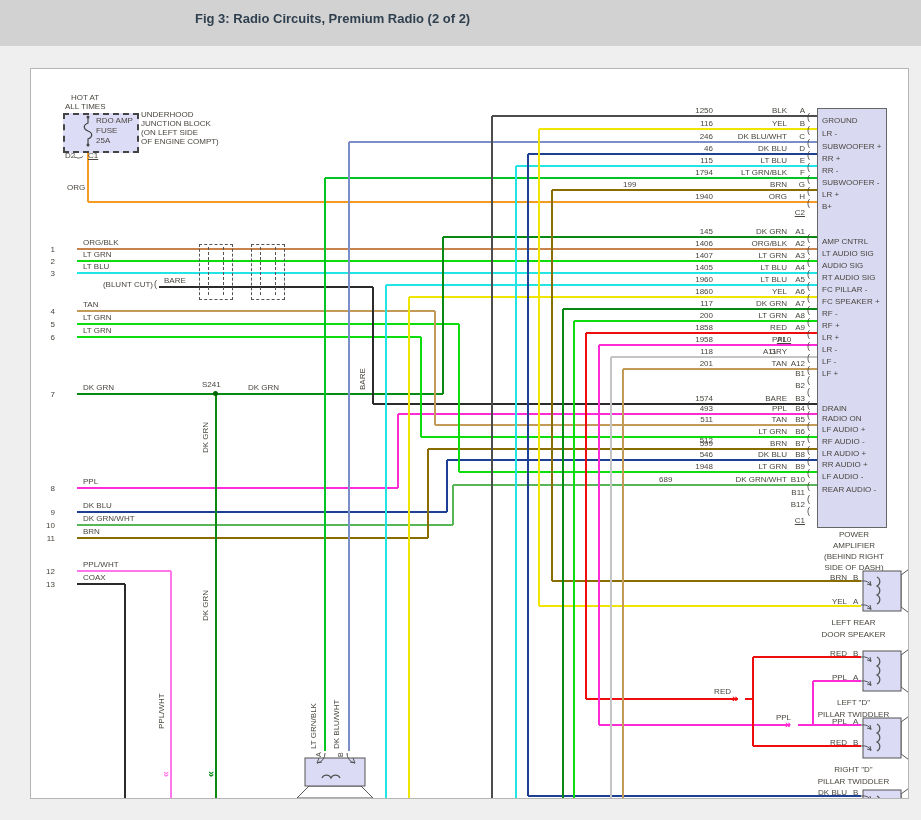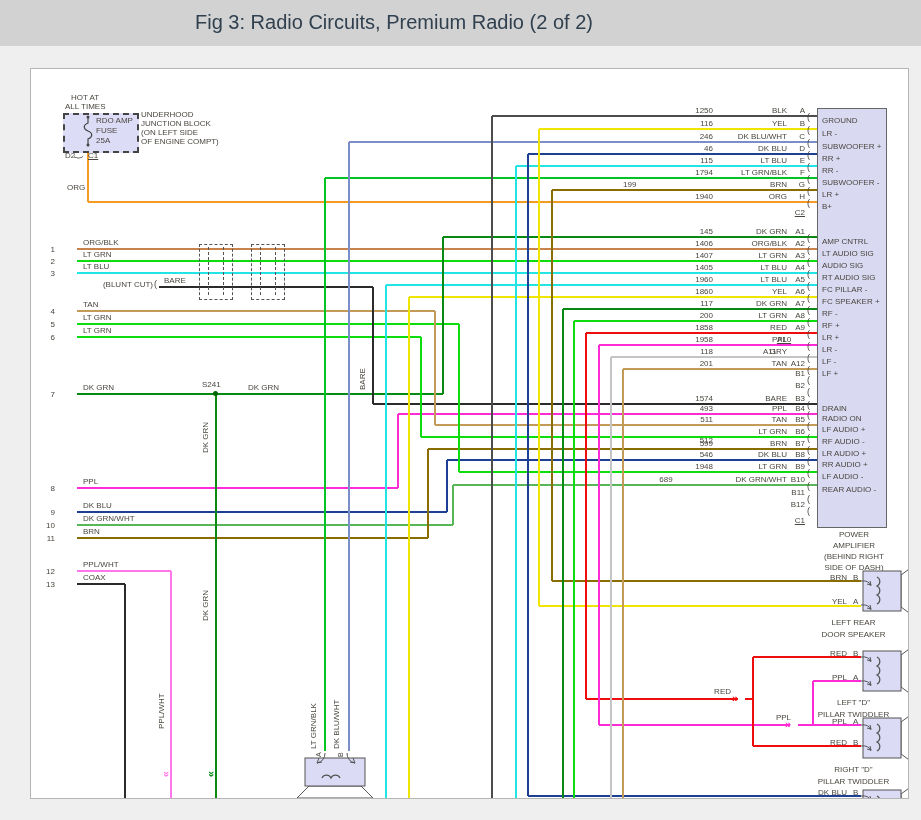--- a/index.html
+++ b/index.html
@@ -1,19 +1,19 @@
 <!DOCTYPE html>
 <html><head>
 <meta charset="utf-8">
 <style>
   html,body{margin:0;padding:0;}
   body{font-family:"Liberation Sans",sans-serif;background:#efefef;}
   #canvas{position:relative;width:921px;height:820px;overflow:hidden;background:#efefef;}
   #titlebar{position:absolute;left:0;top:0;width:921px;height:46px;background:#d2d2d2;}
-  #title{position:absolute;left:195px;top:11px;font-size:20px;color:#30404f;}
+  #title{position:absolute;left:195px;top:11px;font-size:13px;color:#30404f;font-weight:bold;}
   #sheet{position:absolute;left:30px;top:68px;width:877px;height:729px;background:#ffffff;border:1px solid #b5b5b5;overflow:hidden;}
   .t{position:absolute;font-size:8px;line-height:9px;color:#4a463f;white-space:nowrap;}
   .u{text-decoration:underline;}
   .wire{position:absolute;}
   .vlab{writing-mode:vertical-rl;transform:rotate(180deg);width:10px;letter-spacing:0;}
   .dash{position:absolute;border:1px dashed #555;background:transparent;}
   .fusebox{position:absolute;border:2px dashed #444;background:#dddcf6;}
   .splice-dot{position:absolute;width:5px;height:5px;border-radius:50%;background:#006600;}
   .chev{position:absolute;font-size:11px;font-weight:bold;line-height:10px;}
   svg{position:absolute;overflow:visible;}
@@ -297,21 +297,21 @@
       <span class="t" style="left: 620px; top: 381px; width: 62px; text-align: right;">546</span>
       <span class="t" style="left: 672px; top: 381px; width: 84px; text-align: right;">DK BLU</span>
       <span class="t" style="left: 732px; top: 381px; width: 42px; text-align: right;">B8</span>
       <span class="t" style="left: 776px; top: 388px; font-size: 9px;">(</span>
       <span class="t" style="left: 791px; top: 391px; width: 62px;">RR AUDIO +</span>
       <span class="t" style="left: 620px; top: 393px; width: 62px; text-align: right;">1948</span>
       <span class="t" style="left: 672px; top: 393px; width: 84px; text-align: right;">LT GRN</span>
       <span class="t" style="left: 732px; top: 393px; width: 42px; text-align: right;">B9</span>
       <span class="t" style="left: 776px; top: 400px; font-size: 9px;">(</span>
       <span class="t" style="left: 791px; top: 403px; width: 62px;">LF AUDIO -</span>
-      <span class="t" style="left: 604px; top: 406px; width: 62px; text-align: center;">689</span>
+      <span class="t" style="left: 628px; top: 406px; width: 62px; text-align: left;">689</span>
       <span class="t" style="left: 672px; top: 406px; width: 84px; text-align: right;">DK GRN/WHT</span>
       <span class="t" style="left: 732px; top: 406px; width: 42px; text-align: right;">B10</span>
       <span class="t" style="left: 776px; top: 413px; font-size: 9px;">(</span>
       <span class="t" style="left: 791px; top: 416px; width: 62px;">REAR AUDIO -</span>
       <span class="t" style="left: 732px; top: 419px; width: 42px; text-align: right;">B11</span>
       <span class="t" style="left: 776px; top: 426px; font-size: 9px;">(</span>
       <span class="t" style="left: 732px; top: 431px; width: 42px; text-align: right;">B12</span>
       <span class="t" style="left: 776px; top: 438px; font-size: 9px;">(</span>
       <span class="t u" style="left: 732px; top: 447px; width: 42px; text-align: right;">C1</span>
       <span class="t" style="left: 762px; top: 461px; width: 122px; text-align: center;">POWER</span>

